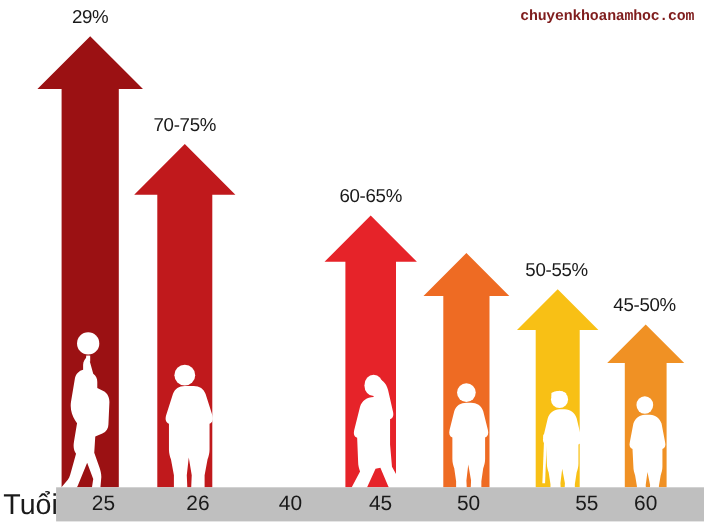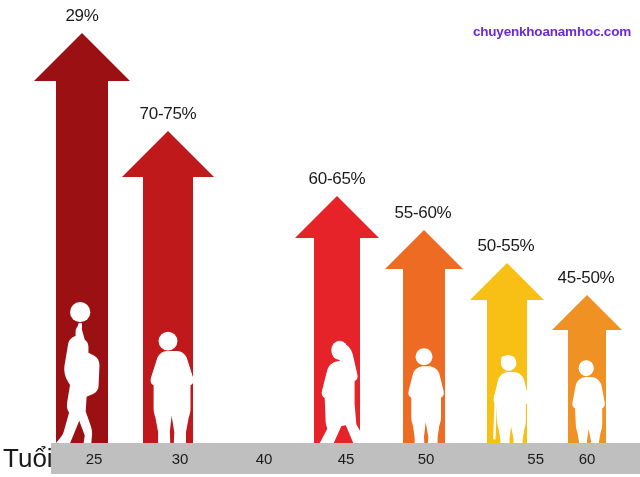--- a/index.html
+++ b/index.html
@@ -13,26 +13,26 @@
   #infographic {
     position: relative;
     width: 640px;
     height: 477px;
     background: #ffffff;
     overflow: hidden;
   }
   #watermark {
     position: absolute;
     right: 9px;
-    top: 24px;
-    font-family: Liberation Sans, sans-serif;
+    top: 8px;
+    font-family: Liberation Mono, monospace;
     font-size: 13.5px;
     font-weight: 700;
     letter-spacing: -0.2px;
-    color: #6d28d9;
+    color: #7f1d1d;
     white-space: nowrap;
   }
   .arrow-col {
     position: absolute;
     bottom: 34px;
   }
   .arrow-svg {
     display: block;
     overflow: visible;
   }
@@ -53,21 +53,21 @@
     height: 31px;
     background: #bfbfbf;
   }
   .axis-tick {
     position: absolute;
     bottom: 3px;
     height: 31px;
     line-height: 31px;
     text-align: center;
     font-family: "Liberation Sans", sans-serif;
-    font-size: 15px;
+    font-size: 19px;
     color: #1a1a1a;
   }
   #axis-title {
     position: absolute;
     left: 3px;
     bottom: 3px;
     height: 31px;
     line-height: 31px;
     width: 48px;
     text-align: center;
@@ -130,21 +130,20 @@
       <path d="M39 0 L78 39 L60 39 L60 213 L18 213 L18 39 L0 39 Z" fill="#ee6b23"></path>
       <g transform="translate(39,211) scale(0.85)">
         <g transform="translate(-21,-110)">
           <circle cx="21" cy="11" r="10" fill="#ffffff"></circle>
           <path d="M21 22 c-6 0 -11 3 -13 9 l-5 20 c-1 4 0 7 3 8 l0 23 c0 4 1 7 2 10 l2 14 0 19 c0 3 2 5 4 5 l5 0 c2 0 3 -2 3 -4 l-1 -21 2 -17 3 17 -1 21 c0 2 1 4 3 4 l5 0 c2 0 4 -2 4 -5 l0 -19 2 -14 c1 -3 2 -6 2 -10 l0 -23 c3 -1 4 -4 3 -8 l-5 -20 c-2 -6 -7 -9 -13 -9 z" fill="#ffffff"></path>
           <path d="M10 52 l2 0 1 20 -2 0 z" fill="#ffffff"></path>
           <path d="M31 52 l2 0 -1 20 -2 0 z" fill="#ffffff"></path>
         </g>
       </g>
     </svg>
-    <div class="pct-label" style="left:-22px; top:-27px; width:120px;">55-60%</div>
   </div>
 
   <div class="arrow-col" style="left:470px;">
     <svg class="arrow-svg" width="74" height="180" viewBox="0 0 74 180">
       <path d="M37 0 L74 37 L57 37 L57 180 L17 180 L17 37 L0 37 Z" fill="#f8c015"></path>
       <g transform="translate(37,178) scale(0.82)">
         <g transform="translate(-21,-106)">
           <circle cx="23" cy="11" r="9.5" fill="#ffffff"></circle>
           <path d="M23 22 c-6 0 -11 4 -13 10 l-5 21 c-1 4 0 7 3 8 l1 21 c0 4 1 7 2 10 l2 13 0 18 c0 2 2 4 4 4 l5 0 c2 0 3 -2 3 -4 l-1 -19 2 -16 3 16 -1 19 c0 2 1 4 3 4 l5 0 c2 0 4 -2 4 -4 l0 -18 2 -13 c1 -3 2 -6 2 -10 l0 -21 c3 -1 4 -4 3 -8 l-5 -21 c-2 -6 -7 -10 -13 -10 z" fill="#ffffff"></path>
           <path d="M6 52 l3 0 -2 52 -3 0 z" fill="#ffffff"></path>
@@ -168,20 +167,20 @@
         </g>
       </g>
     </svg>
     <div class="pct-label" style="left:-26px; top:-27px; width:120px;">45-50%</div>
   </div>
 
   <div id="axis-bar" style="background: rgb(191, 191, 191);"></div>
   <div id="axis-title">Tuổi</div>
 
   <div class="axis-tick" style="left:52px;  width:84px;">25</div>
-  <div class="axis-tick" style="left:138px; width:84px;">30</div>
+  <div class="axis-tick" style="left:138px; width:84px;">26</div>
   <div class="axis-tick" style="left:224px; width:80px;">40</div>
   <div class="axis-tick" style="left:306px; width:80px;">45</div>
   <div class="axis-tick" style="left:388px; width:76px;">50</div>
   <div class="axis-tick" style="left:470px; width:74px;text-align:right;">55</div>
   <div class="axis-tick" style="left:550px; width:74px;">60</div>
 
 </div>
 
 </body></html>

